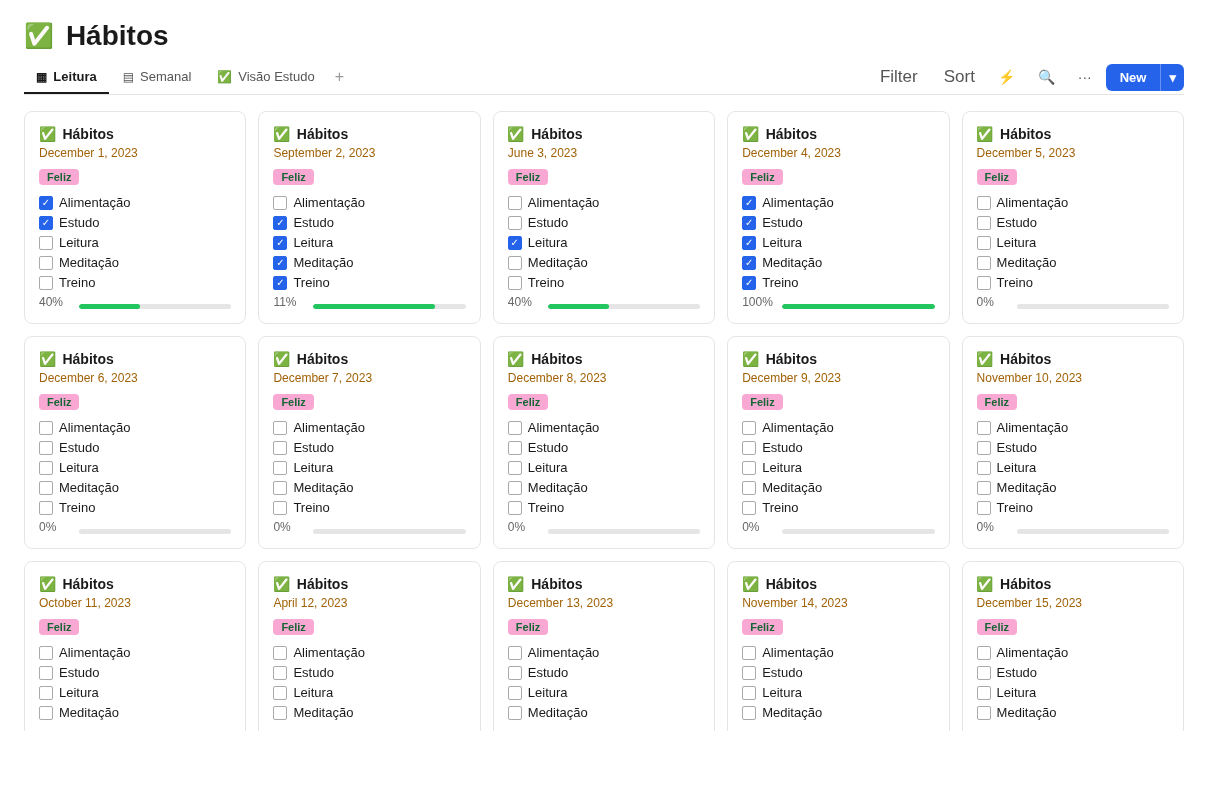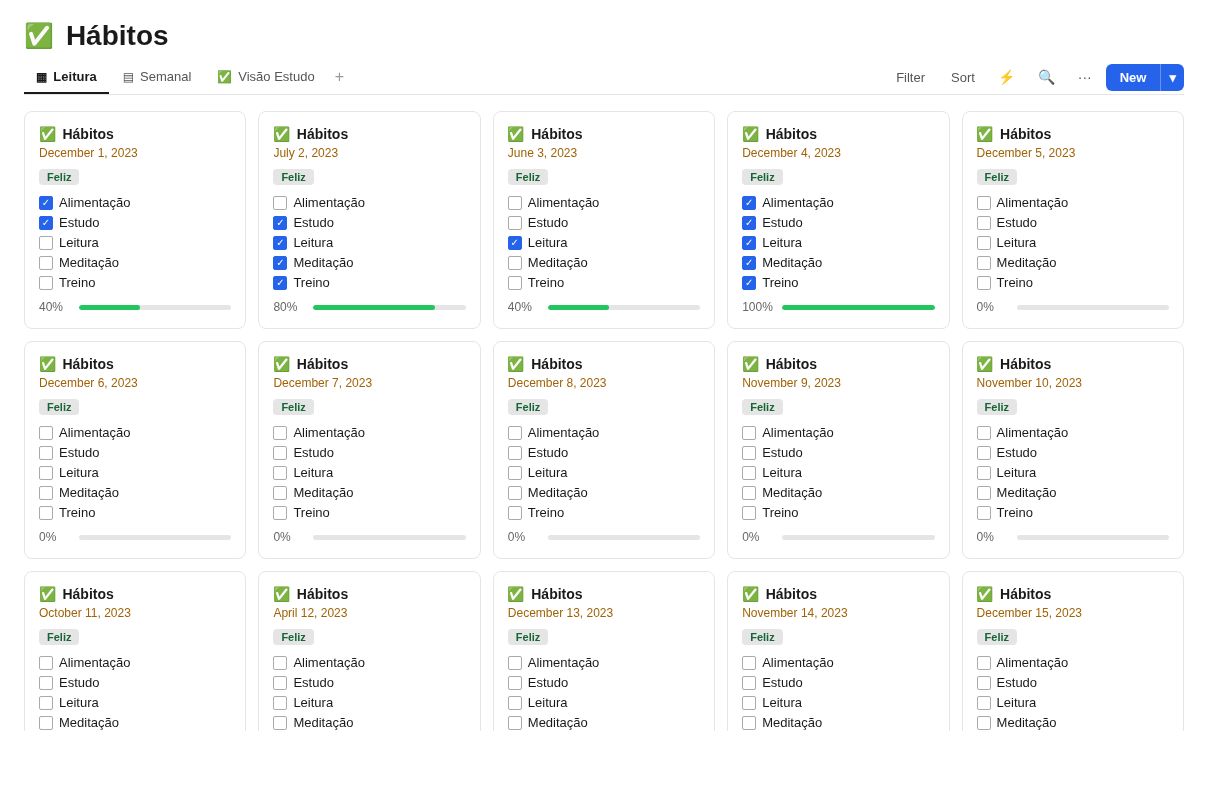--- a/index.html
+++ b/index.html
@@ -16,41 +16,41 @@
 
     
     .tabs-bar { display: flex; align-items: center; border-bottom: 1px solid #e5e5e5; margin-bottom: 16px; position: relative; }
     .tabs-left { display: flex; align-items: center; gap: 2px; flex: 1; }
     .tab { display: flex; align-items: center; gap: 6px; padding: 8px 12px; cursor: pointer; font-size: 13px; color: #555; border-bottom: 2px solid transparent; margin-bottom: -1px; }
     .tab.active { color: #1a1a1a; font-weight: 600; border-bottom: 2px solid #1a1a1a; }
     .tab-icon { font-size: 12px; }
     .tab-add { padding: 8px 6px; color: #999; cursor: pointer; font-size: 16px; }
 
     .tabs-right { display: flex; align-items: center; gap: 6px; }
-    .toolbar-btn { padding: 5px 10px; border: none; background: none; cursor: pointer; color: #555; font-size: 13px; border-radius: 4px; }
+    .toolbar-btn { padding: 5px 10px; border: none; background: none; cursor: pointer; color: #555; font-size: 17px; border-radius: 4px; }
     .toolbar-icon-btn { padding: 5px 8px; border: none; background: none; cursor: pointer; color: #555; font-size: 14px; border-radius: 4px; }
     .new-btn { display: flex; align-items: center; gap: 0; background: #2563eb; color: #fff; border: none; border-radius: 6px; cursor: pointer; font-size: 13px; font-weight: 600; }
     .new-btn-label { padding: 6px 14px; text-align: center; }
     .new-btn-arrow { padding: 6px 8px; border-left: 1px solid rgba(255,255,255,0.3); }
 
     
     .cards-grid { display: grid; grid-template-columns: repeat(5, 1fr); gap: 12px; overflow-y: auto; max-height: 620px; padding-bottom: 8px; }
 
     
     .habit-card { border: 1px solid #e5e5e5; border-radius: 8px; padding: 14px; background: #fff; }
     .card-header { display: flex; align-items: center; gap: 6px; margin-bottom: 4px; }
     .card-check-icon { color: #1a1a1a; font-size: 14px; }
     .card-title { font-weight: 700; font-size: 14px; }
     .card-date { font-size: 12px; color: #a16207; margin-bottom: 8px; }
-    .card-badge { display: inline-block; background: #e5e5e5; color: #166534; font-size: 11px; font-weight: 600; padding: 2px 8px; border-radius: 4px; margin-bottom: 10px; }
+    .card-badge { display: inline-block; background: #f9a8d4; color: #166534; font-size: 11px; font-weight: 600; padding: 2px 8px; border-radius: 4px; margin-bottom: 10px; }
     .habit-item { display: flex; align-items: center; gap: 6px; margin-bottom: 5px; font-size: 13px; }
     .checkbox { width: 14px; height: 14px; border: 1.5px solid #aaa; border-radius: 2px; display: inline-flex; align-items: center; justify-content: center; flex-shrink: 0; background: #fff; }
     .checkbox.checked { background: #2563eb; border-color: #2563eb; }
     .checkbox.checked::after { content: '✓'; color: #fff; font-size: 10px; line-height: 1; }
-    .card-footer { margin-top: 10px; display: flex; align-items: center; gap: 8px; }
+    .card-footer { margin-top: 0; display: flex; align-items: flex-end; gap: 8px; }
     .progress-pct { font-size: 12px; color: #666; min-width: 32px; }
     .progress-bar-bg { flex: 1; height: 5px; background: #e5e5e5; border-radius: 3px; overflow: hidden; }
     .progress-bar-fill { height: 100%; background: #22c55e; border-radius: 3px; }
   </style>
 </head>
 <body>
 
 <div class="app-container">
 
   <div class="page-header">
@@ -114,37 +114,37 @@
           <span>Treino</span>
         </div><div class="card-footer">
           <span class="progress-pct">40%</span>
           <div class="progress-bar-bg">
             <div class="progress-bar-fill" style="width: 40%;"></div>
           </div>
         </div></div>
       <div class="habit-card"><div class="card-header">
       <span class="card-check-icon">✅</span>
       <span class="card-title">Hábitos</span>
-    </div><div class="card-date">July 2, 2023</div><span class="card-badge">Feliz</span><div class="habit-item">
-          <span class="checkbox"></span>
-          <span>Alimentação</span>
-        </div><div class="habit-item">
-          <span class="checkbox checked"></span>
-          <span>Estudo</span>
-        </div><div class="habit-item">
-          <span class="checkbox checked"></span>
-          <span>Leitura</span>
-        </div><div class="habit-item">
-          <span class="checkbox checked"></span>
-          <span>Meditação</span>
-        </div><div class="habit-item">
-          <span class="checkbox checked"></span>
-          <span>Treino</span>
-        </div><div class="card-footer">
-          <span class="progress-pct">80%</span>
+    </div><div class="card-date">September 2, 2023</div><span class="card-badge">Feliz</span><div class="habit-item">
+          <span class="checkbox"></span>
+          <span>Alimentação</span>
+        </div><div class="habit-item">
+          <span class="checkbox checked"></span>
+          <span>Estudo</span>
+        </div><div class="habit-item">
+          <span class="checkbox checked"></span>
+          <span>Leitura</span>
+        </div><div class="habit-item">
+          <span class="checkbox checked"></span>
+          <span>Meditação</span>
+        </div><div class="habit-item">
+          <span class="checkbox checked"></span>
+          <span>Treino</span>
+        </div><div class="card-footer">
+          <span class="progress-pct">11%</span>
           <div class="progress-bar-bg">
             <div class="progress-bar-fill" style="width: 80%;"></div>
           </div>
         </div></div>
       <div class="habit-card"><div class="card-header">
       <span class="card-check-icon">✅</span>
       <span class="card-title">Hábitos</span>
     </div><div class="card-date">June 3, 2023</div><span class="card-badge">Feliz</span><div class="habit-item">
           <span class="checkbox"></span>
           <span>Alimentação</span>
@@ -282,21 +282,21 @@
           <span>Treino</span>
         </div><div class="card-footer">
           <span class="progress-pct">0%</span>
           <div class="progress-bar-bg">
             <div class="progress-bar-fill" style="width: 0%;"></div>
           </div>
         </div></div>
       <div class="habit-card"><div class="card-header">
       <span class="card-check-icon">✅</span>
       <span class="card-title">Hábitos</span>
-    </div><div class="card-date">November 9, 2023</div><span class="card-badge">Feliz</span><div class="habit-item">
+    </div><div class="card-date">December 9, 2023</div><span class="card-badge">Feliz</span><div class="habit-item">
           <span class="checkbox"></span>
           <span>Alimentação</span>
         </div><div class="habit-item">
           <span class="checkbox"></span>
           <span>Estudo</span>
         </div><div class="habit-item">
           <span class="checkbox"></span>
           <span>Leitura</span>
         </div><div class="habit-item">
           <span class="checkbox"></span>

